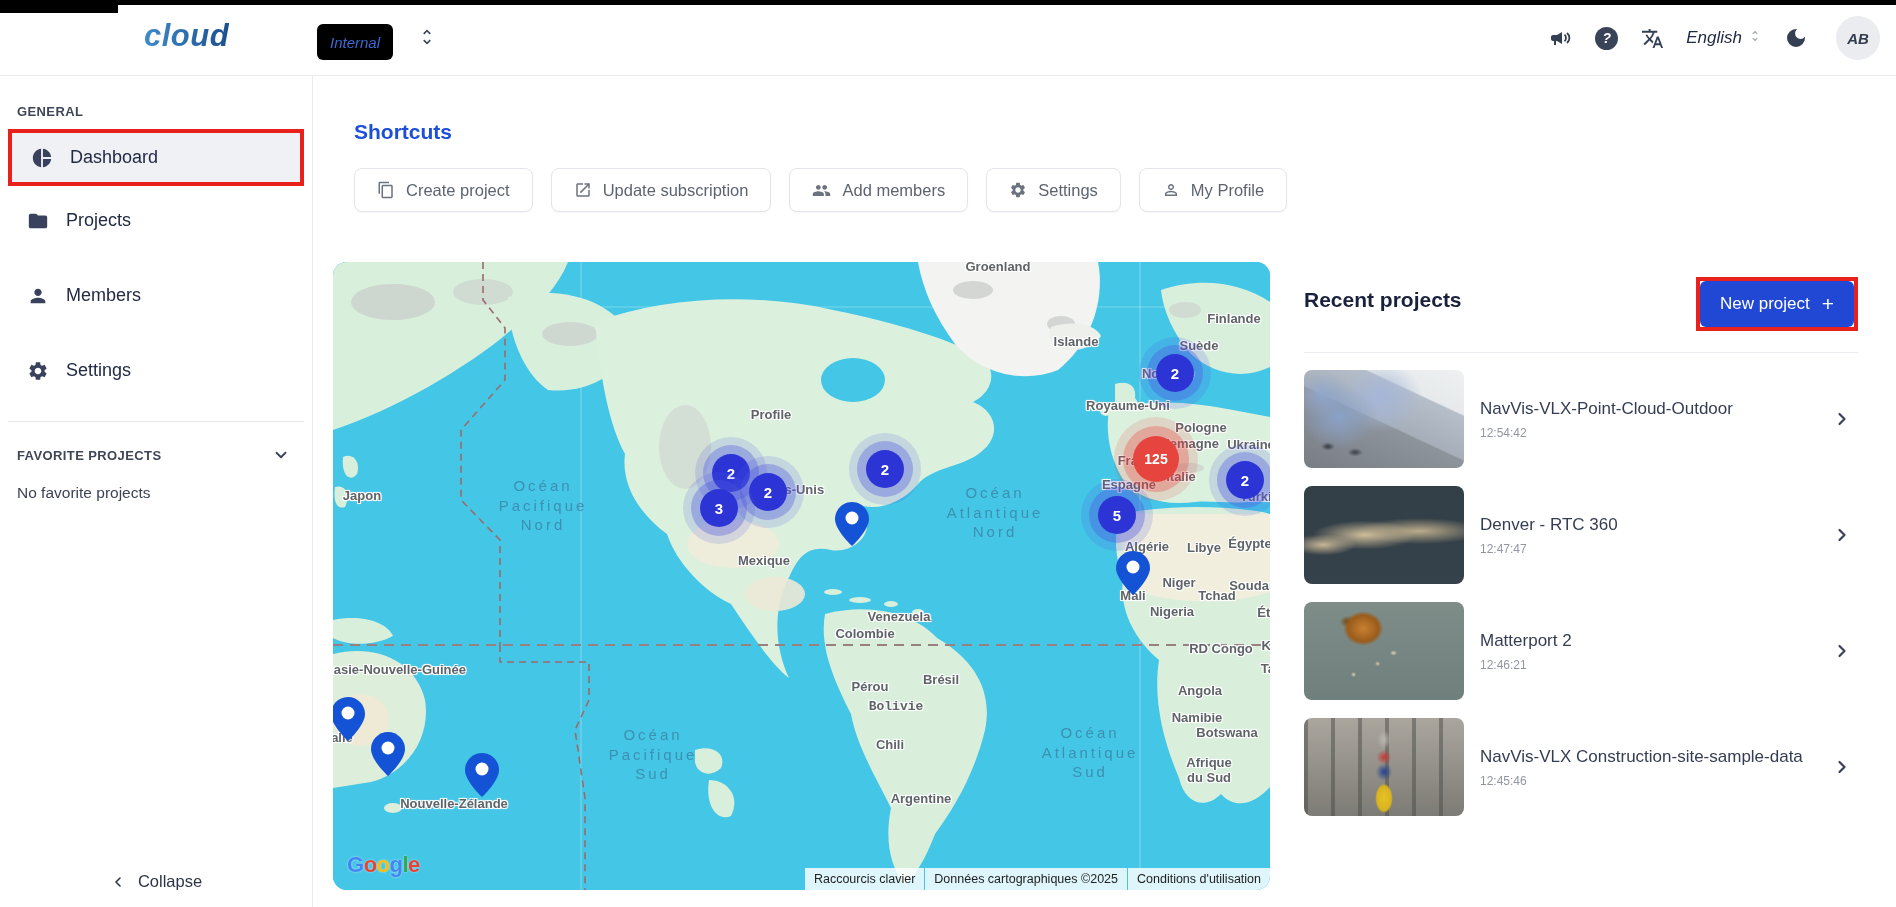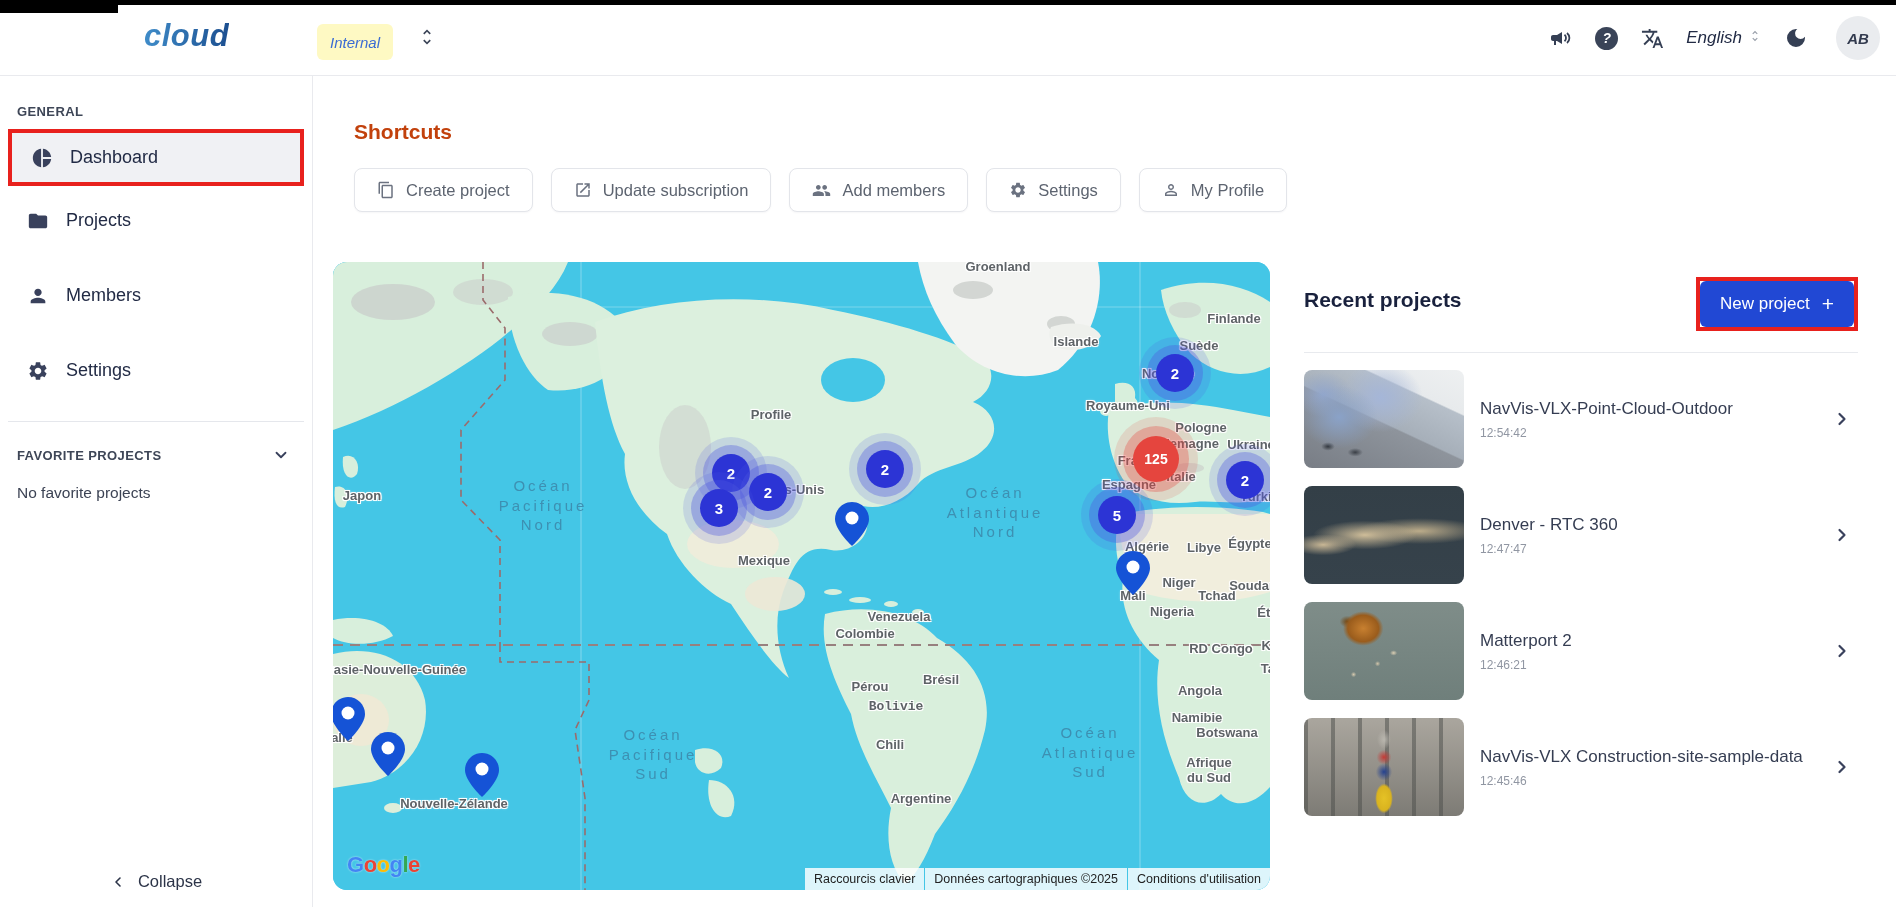--- a/index.html
+++ b/index.html
@@ -8,21 +8,21 @@
   .screen { position:relative; width:1896px; height:907px; background:#fff; overflow:hidden; }
 
   
   .black-strip { position:absolute; left:0; top:0; width:1896px; height:5px; background:#000; z-index:60; }
   .black-tab { position:absolute; left:0; top:0; width:118px; height:13px; background:#000; z-index:61; }
 
   
   .topbar { position:absolute; left:0; top:0; width:1896px; height:76px; background:#fff; border-bottom:1px solid #e9eaee; z-index:50;font-style:italic; }
   .logo { position:absolute; left:144px; top:18px; font-size:31px; font-weight:700; letter-spacing:.5px;
           background:linear-gradient(90deg,#3f8cc9,#1c4f90); -webkit-background-clip:text; background-clip:text; color:transparent; }
-  .org-pill { position:absolute; left:317px; top:24px; height:30px; padding:18px 13px; background:#fef9c3; color:#3a6bd3;
+  .org-pill { position:absolute; left:317px; top:24px; height:30px; padding:18px 13px; background:#000000; color:#3a6bd3;
               font-size:15px; border-radius:6px; display:flex; align-items:center; }
   .unfold { position:absolute; left:417px; top:27px; color:#3c4558; }
   .tb-right { position:absolute; right:16px; top:0; height:76px; display:flex; align-items:center; gap:22px; color:#353f54; }
   .tb-icon { width:24px; height:24px; display:flex; align-items:center; justify-content:center; cursor:pointer; }
   .help-circle { width:23px; height:23px; border-radius:50%; background:#3a4458; color:#fff; font-size:14px; font-weight:700;
                  display:flex; align-items:center; justify-content:center; }
   .lang { display:flex; align-items:center; gap:6px; font-size:17px; color:#222b45; cursor:pointer; }
   .lang .small-unfold { color:#9aa0ab; }
   .avatar { width:44px; height:44px; border-radius:50%; background:#eaecef; color:#333b4f; font-size:15px; font-weight:700;
             display:flex; align-items:center; justify-content:center; margin-left:6px; }
@@ -37,21 +37,21 @@
   .plain-gap { margin:6px 0 26px 0; }
   .side-div { height:1px; background:#e5e7ec; margin:20px 8px 0 8px; }
   .fav-head { display:flex; align-items:center; justify-content:space-between; margin:24px 22px 0 17px; }
   .fav-head .t { font-size:13px; font-weight:700; letter-spacing:.4px; color:#3e4657; }
   .fav-empty { margin:20px 0 0 17px; font-size:15.5px; color:#3c4354; }
   .collapse { position:absolute; bottom:16px; left:0; width:100%; display:flex; align-items:center; justify-content:center; gap:12px;
               font-size:16.5px; color:#2c3448; cursor:pointer; }
 
   
   .main { position:absolute; left:313px; top:76px; width:1583px; height:831px; background:#fff; }
-  .h-shortcuts { position:absolute; left:41px; top:44px; font-size:21px; font-weight:700; color:#c2410c; }
+  .h-shortcuts { position:absolute; left:41px; top:44px; font-size:21px; font-weight:700; color:#1d4ed8; }
   .sc-row { position:absolute; left:41px; top:92px; display:flex; gap:18px; }
   .sc-btn { height:44px; display:flex; align-items:center; gap:11px; padding:0 22px; background:#fff; border:1px solid #e3e5ea;
             border-radius:8px; font-size:16.5px; color:#5d6470; cursor:pointer; box-shadow:0 1px 2px rgba(20,30,60,.04); }
   .sc-btn svg { color:#6b7280; }
 
   
   .map { position:absolute; left:20px; top:186px; width:937px; height:628px; border-radius:14px; overflow:hidden; background:#44c6e6; }
   .map svg.base { position:absolute; left:0; top:0; }
   .m-label { position:absolute; transform:translate(-50%,-50%); font-size:13px; font-weight:700; color:#5e6367; white-space:pre;
              text-shadow:-1px -1px 0 #fff,1px -1px 0 #fff,-1px 1px 0 #fff,1px 1px 0 #fff,0 0 3px #fff; z-index:3; text-align:center; }

